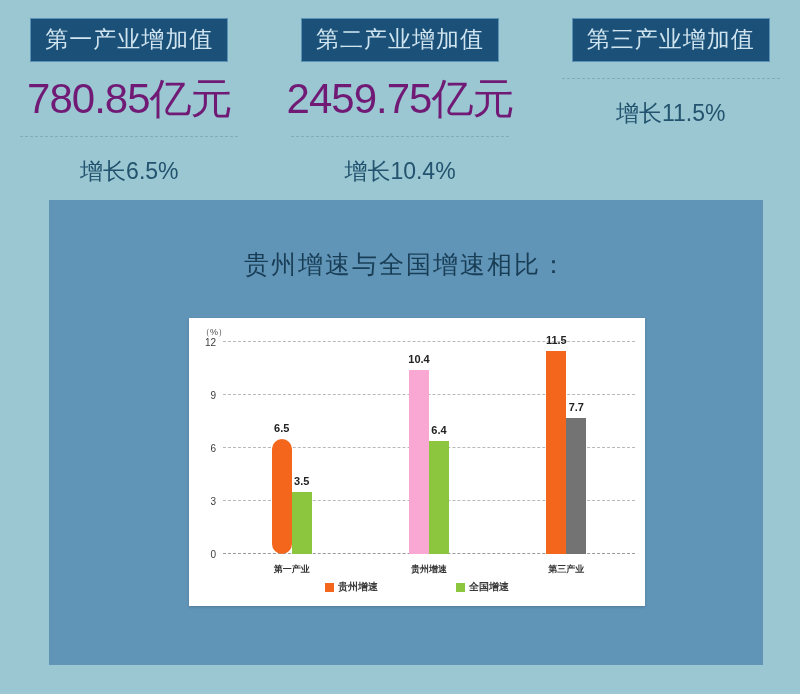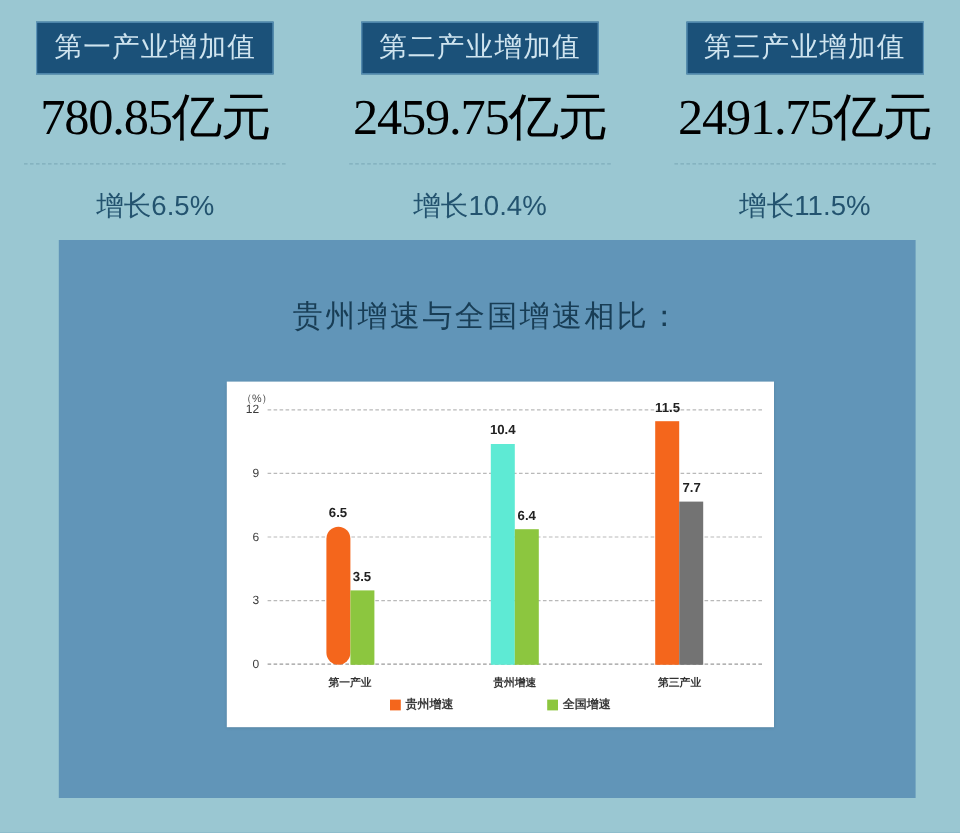--- a/index.html
+++ b/index.html
@@ -37,27 +37,26 @@
     border: 1px solid #5b93b7;
     color: #cfe4ef;
     font-size: 23px;
     line-height: 1;
     letter-spacing: 1px;
     padding: 9px 14px 10px 14px;
     white-space: nowrap;
     box-sizing: border-box;
   }
   .stat-value {
-    color: #000000;
+    color: #701a75;
     font-size: 42px;
     line-height: 1;
     margin-top: 16px;
     white-space: nowrap;
     letter-spacing: -1px;
-    font-family: Liberation Serif, serif;
   }
   .stat-divider {
     width: 218px;
     height: 0;
     border-top: 1px dashed #7ba9b8;
     margin-top: 16px;
     opacity: .85;
   }
   .stat-growth {
     color: #23536f;
@@ -222,21 +221,20 @@
 
   <div class="stat-card">
     <div class="stat-badge">第二产业增加值</div>
     <div class="stat-value">2459.75亿元</div>
     <div class="stat-divider"></div>
     <div class="stat-growth">增长10.4%</div>
   </div>
 
   <div class="stat-card">
     <div class="stat-badge">第三产业增加值</div>
-    <div class="stat-value">2491.75亿元</div>
     <div class="stat-divider"></div>
     <div class="stat-growth">增长11.5%</div>
   </div>
 
 </div>
 
 <div class="panel">
 
   <div class="panel-title">贵州增速与全国增速相比：</div>
 
@@ -271,21 +269,21 @@
             </div>
             <div class="bar-wrap">
               <div class="bar national" style="height: 29.1667%; background: rgb(140, 198, 63);">
                 <span class="bar-label">3.5</span>
               </div>
             </div>
             <span class="xlabel">第一产业</span>
           </div>
           <div class="group">
             <div class="bar-wrap">
-              <div class="bar guizhou" style="height: 86.6667%; background: #5eead4;">
+              <div class="bar guizhou" style="height: 86.6667%; background: #f9a8d4;">
                 <span class="bar-label">10.4</span>
               </div>
             </div>
             <div class="bar-wrap">
               <div class="bar national" style="height: 53.3333%; background: rgb(140, 198, 63);">
                 <span class="bar-label">6.4</span>
               </div>
             </div>
             <span class="xlabel">贵州增速</span>
           </div>

